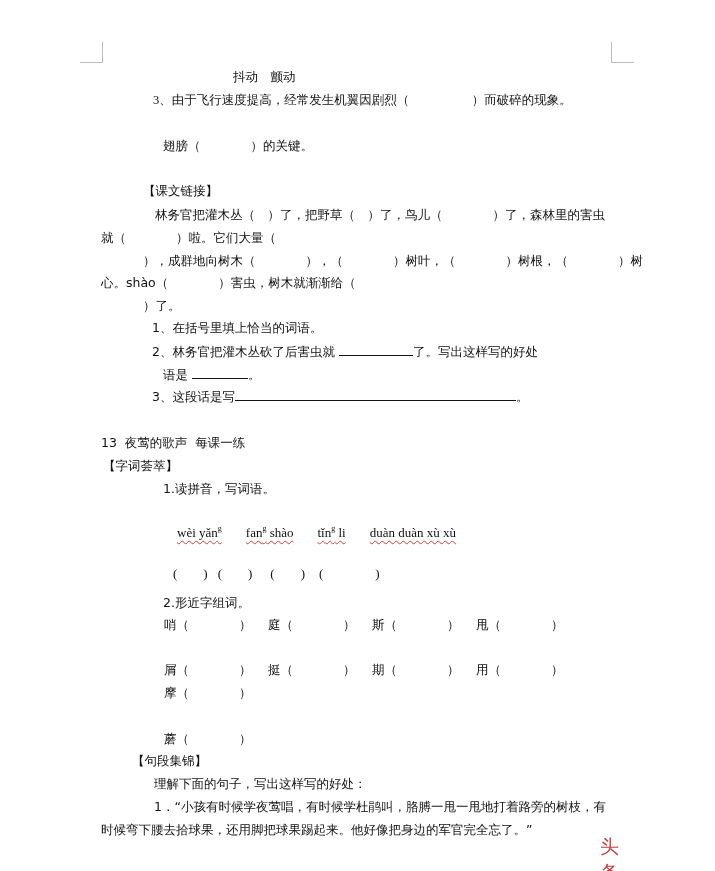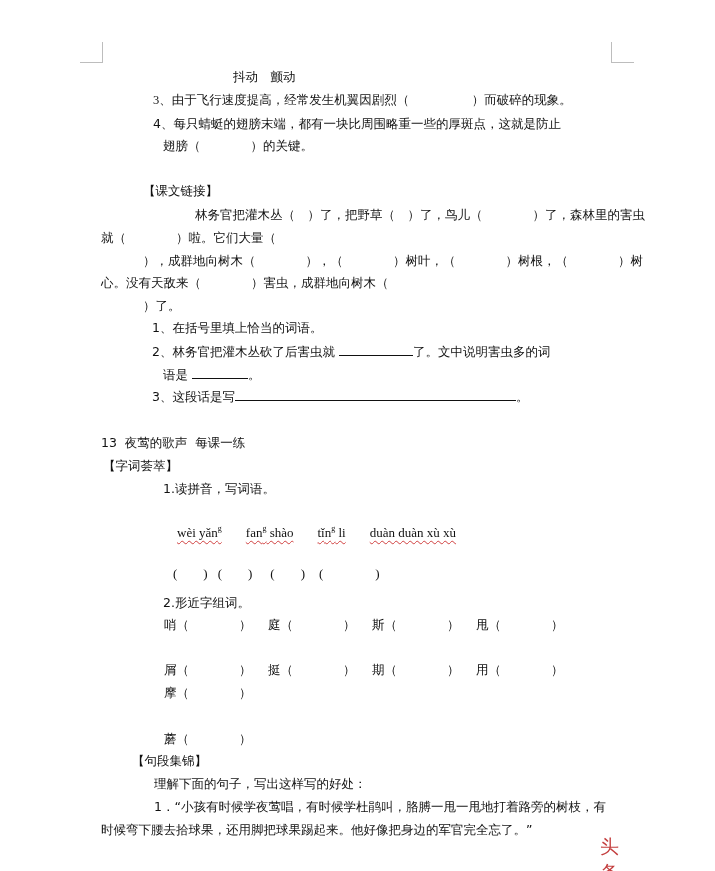--- a/index.html
+++ b/index.html
@@ -19,32 +19,31 @@
 </style>
 </head>
 <body>
 
 <div class="page">
   <div class="crop crop-tl"></div>
   <div class="crop crop-tr"></div>
 
   <div class="line" style="left:233px;top:69px;">抖动　颤动</div>
   <div class="line" style="left:153px;top:92px;font-family:Liberation Serif, serif;">3、由于飞行速度提高，经常发生机翼因剧烈（　　　　　）而破碎的现象。</div>
-  <div class="line" style="left:153px;top:116px;">4、每只蜻蜓的翅膀末端，都有一块比周围略重一些的厚斑点，这就是防止</div>
   <div class="line" style="left:163px;top:138px;">翅膀（　　　　）的关键。</div>
 
   <div class="line" style="left:143px;top:183px;">【课文链接】</div>
-  <div class="line" style="left:155px;top:207px;margin-left:40px;">林务官把灌木丛（　）了，把野草（　）了，鸟儿（　　　　）了，森林里的害虫</div>
+  <div class="line" style="left:155px;top:207px;">林务官把灌木丛（　）了，把野草（　）了，鸟儿（　　　　）了，森林里的害虫</div>
   <div class="line" style="left:101px;top:230px;">就（　　　　）啦。它们大量（</div>
   <div class="line" style="left:143px;top:253px;">），成群地向树木（　　　　），（　　　　）树叶，（　　　　）树根，（　　　　）树</div>
-  <div class="line" style="left:101px;top:275px;">心。没有天敌来（　　　　）害虫，成群地向树木（</div>
+  <div class="line" style="left:101px;top:275px;">心。shào（　　　　）害虫，树木就渐渐给（</div>
   <div class="line" style="left:143px;top:298px;">）了。</div>
 
   <div class="line" style="left:152px;top:320px;">1、在括号里填上恰当的词语。</div>
-  <div class="line" style="left:152px;top:344px;"><span>2、林务官把灌木丛砍了后害虫就 </span><span class="blank" style="width:74px;"></span><span>了。文中说明害虫多的词</span></div>
+  <div class="line" style="left:152px;top:344px;"><span>2、林务官把灌木丛砍了后害虫就 </span><span class="blank" style="width:74px;"></span><span>了。写出这样写的好处</span></div>
   <div class="line" style="left:163px;top:367px;"><span>语是 </span><span class="blank" style="width:56px;"></span><span>。</span></div>
   <div class="line" style="left:152px;top:389px;"><span>3、这段话是写</span><span class="blank" style="width:281px;"></span><span>。</span></div>
 
   <div class="line" style="left:101px;top:435px;">13  夜莺的歌声  每课一练</div>
   <div class="line" style="left:103px;top:458px;">【字词荟萃】</div>
   <div class="line" style="left:163px;top:481px;">1.读拼音，写词语。</div>
 
   <div class="line serif" style="left:164px;top:505px;">
     <span class="pinyin"><span>wèi yǎn</span><span class="sup">g</span></span><span style="display:inline-block;width:24px;"></span><span class="pinyin"><span>fan</span><span class="sup">g</span><span> shào</span></span><span style="display:inline-block;width:24px;"></span><span class="pinyin"><span>tǐn</span><span class="sup">g</span><span> li</span></span><span style="display:inline-block;width:24px;"></span><span class="pinyin"><span>duàn duàn xù xù</span></span>
   </div>

